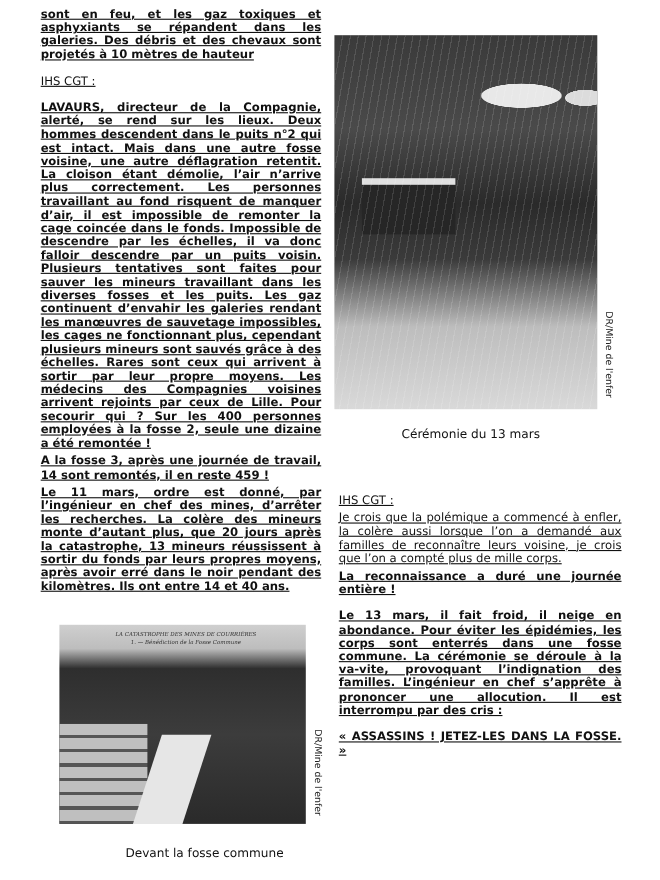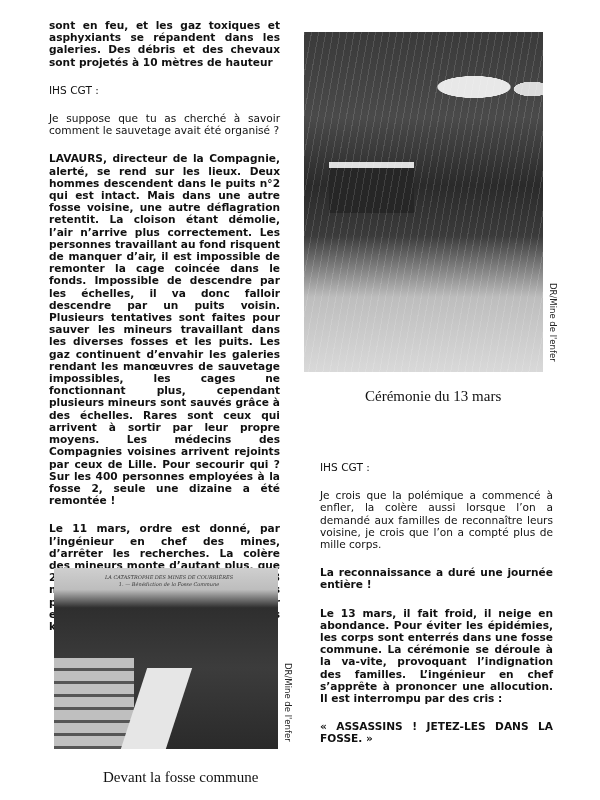--- a/index.html
+++ b/index.html
@@ -1,21 +1,21 @@
 <!DOCTYPE html>
 <html><head>
 <meta charset="utf-8">
 <style>
   html, body { margin: 0; padding: 0; background: #ffffff; }
   body { width: 600px; height: 800px; position: relative; overflow: hidden;
          font-family: "DejaVu Sans", "Liberation Sans", sans-serif; color: #111; }
   .col { position: absolute; font-size: 10.6px; line-height: 12.2px; text-align: justify; }
   .left { left: 33px; top: 3px; width: 263px; }
   .right-lower { left: 304px; top: 445px; width: 265px; }
-  p { margin: 16px; }
+  p { margin: 4px; text-decoration: underline; }
   .b { font-weight: bold; }
   .gap { margin-top: 12px; }
   .gap2 { margin-top: 24px; }
   .photo { position: absolute; background: #555; overflow: hidden; }
   .photo-top { left: 304px; top: 32px; width: 239px; height: 340px;
     background:
       radial-gradient(ellipse 60px 18px at 170px 55px, #e8e8e8 60%, transparent 62%),
       radial-gradient(ellipse 30px 12px at 228px 57px, #dcdcdc 60%, transparent 62%),
       linear-gradient(180deg, #3a3a3a 0%, #4a4a4a 25%, #2a2a2a 45%, #3b3b3b 60%, #bdbdbd 78%, #d9d9d9 100%);
   }
@@ -26,32 +26,32 @@
     background:
       linear-gradient(180deg, #cfcfcf 0%, #bdbdbd 12%, #2e2e2e 22%, #3c3c3c 55%, #2a2a2a 100%);
   }
   .photo-bottom::before { content:""; position:absolute; left:0; top:90px; width:80px; height:91px;
     background: repeating-linear-gradient(180deg, #bfbfbf 0 10px, #555 10px 13px); }
   .photo-bottom::after { content:""; position:absolute; left:80px; top:100px; width:45px; height:81px; background:#e6e6e6; transform: skewX(-18deg); }
   .postcard-title { position:absolute; left:30px; top:6px; width:170px; font-family:"DejaVu Serif", serif; font-size:5px; line-height:7px; color:#333; text-align:center; font-style: italic; z-index:2; }
   .credit { position: absolute; font-size: 8.5px; color: #222; writing-mode: vertical-rl; white-space: nowrap; }
   .credit-top { left: 548px; top: 283px; }
   .credit-bottom { left: 283px; top: 663px; }
-  .caption { position: absolute; font-size: 15px; color: #111; white-space: nowrap; font-family: Liberation Serif, serif; }
+  .caption { position: absolute; font-size: 11px; color: #111; white-space: nowrap; }
   .caption-top { left: 365px; top: 388px; }
-  .caption-bottom { left: 103px; top: 769px; }
+  .caption-bottom { left: 114px; top: 769px; }
 </style>
 </head>
 <body>
 
 <div class="col left">
   <p class="b">sont en feu, et les gaz toxiques et asphyxiants se répandent dans les galeries. Des débris et des chevaux sont projetés à 10 mètres de hauteur</p>
   <p class="gap">IHS CGT :</p>
-  <p>Je suppose que tu as cherché à savoir comment le sauvetage avait  été organisé ?</p>
   <p class="b gap">LAVAURS, directeur de la Compagnie, alerté, se rend sur les lieux. Deux hommes descendent dans le puits n°2 qui est intact. Mais dans une autre fosse voisine, une autre déflagration retentit. La cloison étant démolie, l’air n’arrive plus correctement. Les personnes travaillant au fond risquent de manquer d’air, il est impossible de remonter la cage coincée dans le fonds. Impossible de descendre par les échelles, il va donc falloir descendre par un puits voisin. Plusieurs tentatives sont faites pour sauver les mineurs travaillant dans les diverses fosses et les puits. Les gaz continuent d’envahir les galeries rendant les manœuvres de sauvetage impossibles, les cages ne fonctionnant plus, cependant plusieurs mineurs sont sauvés grâce à des échelles. Rares sont ceux qui arrivent à sortir par leur propre moyens. Les médecins des Compagnies voisines arrivent rejoints par ceux de Lille. Pour secourir qui ? Sur les 400 personnes employées à la fosse 2, seule une dizaine a été remontée !</p>
+  <p class="b">A la fosse 3, après une journée de travail, 14 sont remontés, il en reste 459 !</p>
   <p class="b">Le 11 mars, ordre est donné, par l’ingénieur en chef des mines, d’arrêter les recherches. La colère des mineurs monte d’autant plus, que 20 jours après la catastrophe, 13 mineurs réussissent à sortir du fonds par leurs propres moyens, après avoir erré dans le noir pendant des kilomètres. Ils ont entre 14 et 40 ans.</p>
 </div>
 
 <div class="photo photo-top" title="Funeral procession carrying coffins in the snow, with umbrellas"></div>
 <div class="credit credit-top">DR/Mine de l'enfer</div>
 <div class="caption caption-top">Cérémonie du 13 mars</div>
 
 <div class="photo photo-bottom" title="Crowd gathered in front of the mass grave">
   <div class="postcard-title">
     <div>LA CATASTROPHE DES MINES DE COURRIÈRES</div>

